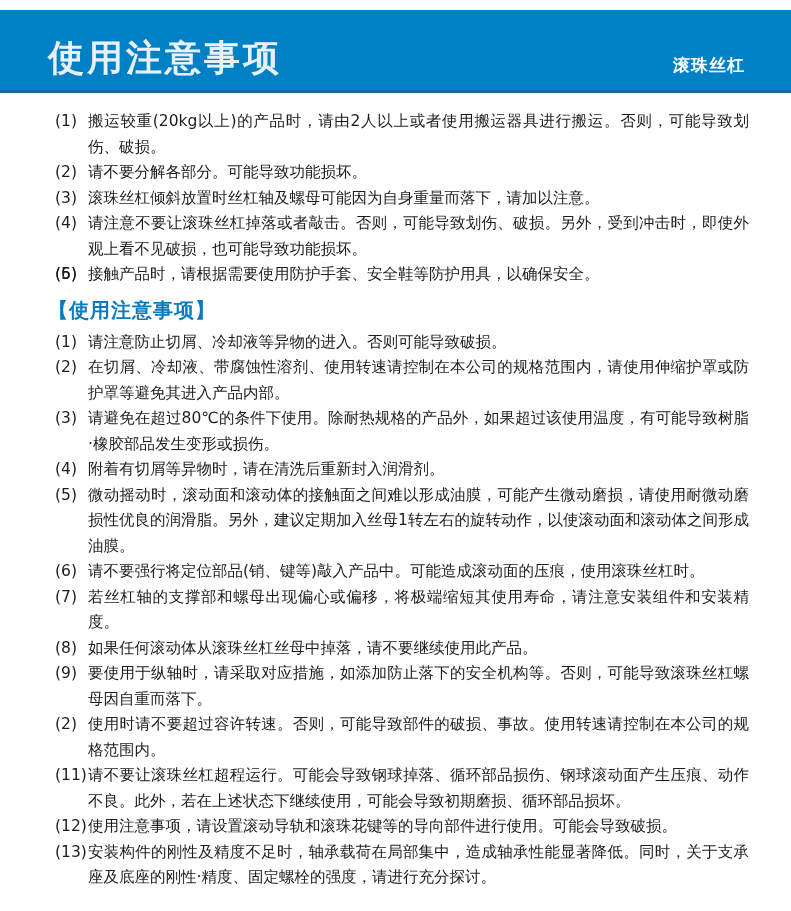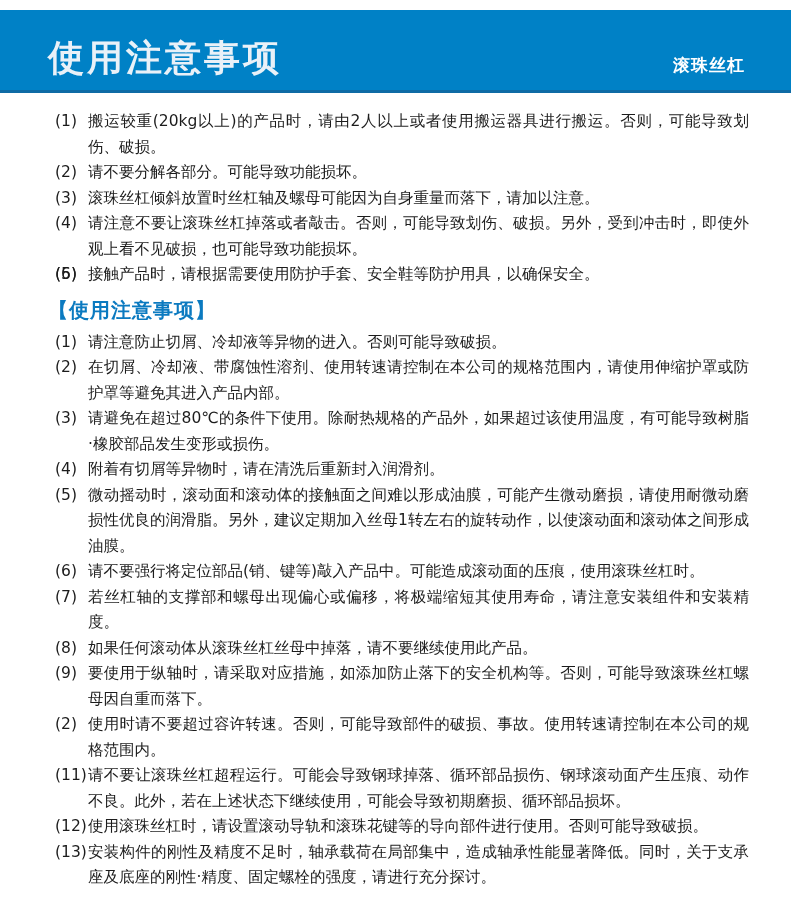--- a/index.html
+++ b/index.html
@@ -101,19 +101,19 @@
           <div class="item"><span class="num">(2)</span><span>在切屑、冷却液、带腐蚀性溶剂、使用转速请控制在本公司的规格范围内，请使用伸缩护罩或防护罩等避免其进入产品内部。</span></div>
           <div class="item"><span class="num">(3)</span><span>请避免在超过80℃的条件下使用。除耐热规格的产品外，如果超过该使用温度，有可能导致树脂·橡胶部品发生变形或损伤。</span></div>
           <div class="item"><span class="num">(4)</span><span>附着有切屑等异物时，请在清洗后重新封入润滑剂。</span></div>
           <div class="item"><span class="num">(5)</span><span>微动摇动时，滚动面和滚动体的接触面之间难以形成油膜，可能产生微动磨损，请使用耐微动磨损性优良的润滑脂。另外，建议定期加入丝母1转左右的旋转动作，以使滚动面和滚动体之间形成油膜。</span></div>
           <div class="item"><span class="num">(6)</span><span>请不要强行将定位部品(销、键等)敲入产品中。可能造成滚动面的压痕，使用滚珠丝杠时。</span></div>
           <div class="item"><span class="num">(7)</span><span>若丝杠轴的支撑部和螺母出现偏心或偏移，将极端缩短其使用寿命，请注意安装组件和安装精度。</span></div>
           <div class="item"><span class="num">(8)</span><span>如果任何滚动体从滚珠丝杠丝母中掉落，请不要继续使用此产品。</span></div>
           <div class="item"><span class="num">(9)</span><span>要使用于纵轴时，请采取对应措施，如添加防止落下的安全机构等。否则，可能导致滚珠丝杠螺母因自重而落下。</span></div>
           <div class="item"><span class="num">(2)</span><span>使用时请不要超过容许转速。否则，可能导致部件的破损、事故。使用转速请控制在本公司的规格范围内。</span></div>
           <div class="item"><span class="num">(11)</span><span>请不要让滚珠丝杠超程运行。可能会导致钢球掉落、循环部品损伤、钢球滚动面产生压痕、动作不良。此外，若在上述状态下继续使用，可能会导致初期磨损、循环部品损坏。</span></div>
-          <div class="item"><span class="num">(12)</span><span>使用滚珠丝杠时，请设置滚动导轨和滚珠花键等的导向部件进行使用。否则可能导致破损。</span></div>
+          <div class="item"><span class="num">(12)</span><span>使用注意事项，请设置滚动导轨和滚珠花键等的导向部件进行使用。可能会导致破损。</span></div>
           <div class="item"><span class="num">(13)</span><span>安装构件的刚性及精度不足时，轴承载荷在局部集中，造成轴承性能显著降低。同时，关于支承座及底座的刚性·精度、固定螺栓的强度，请进行充分探讨。</span></div>
         </div>
     </div>
 
   </div>
 </div>
 
 </body></html>

